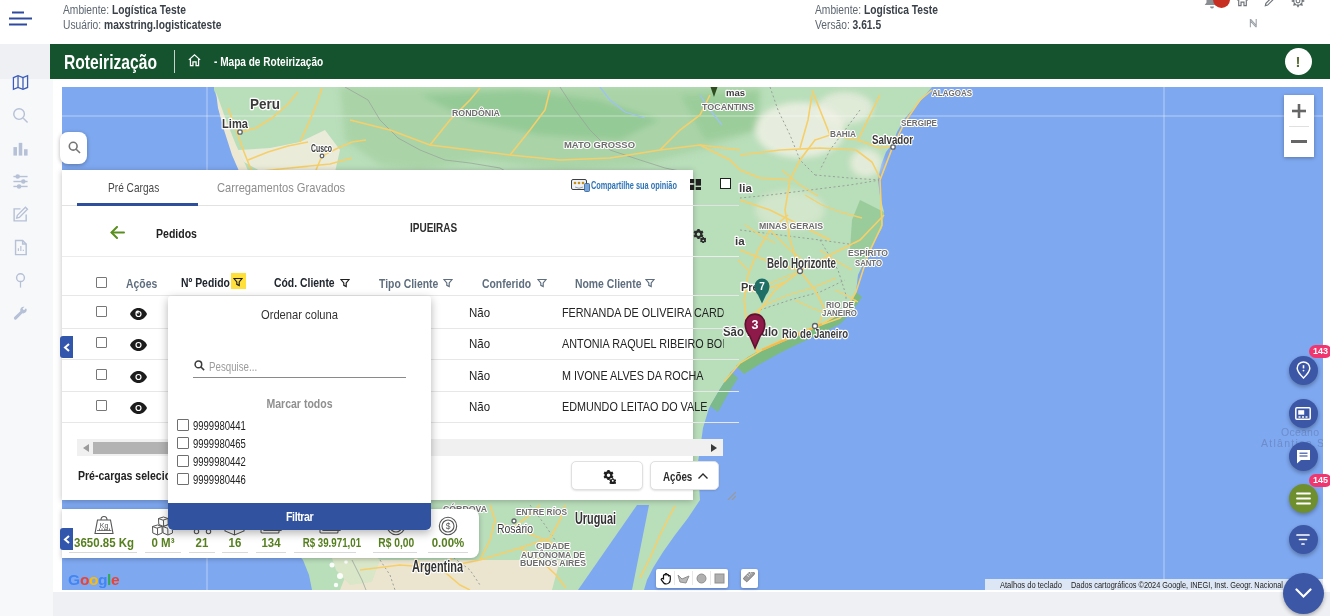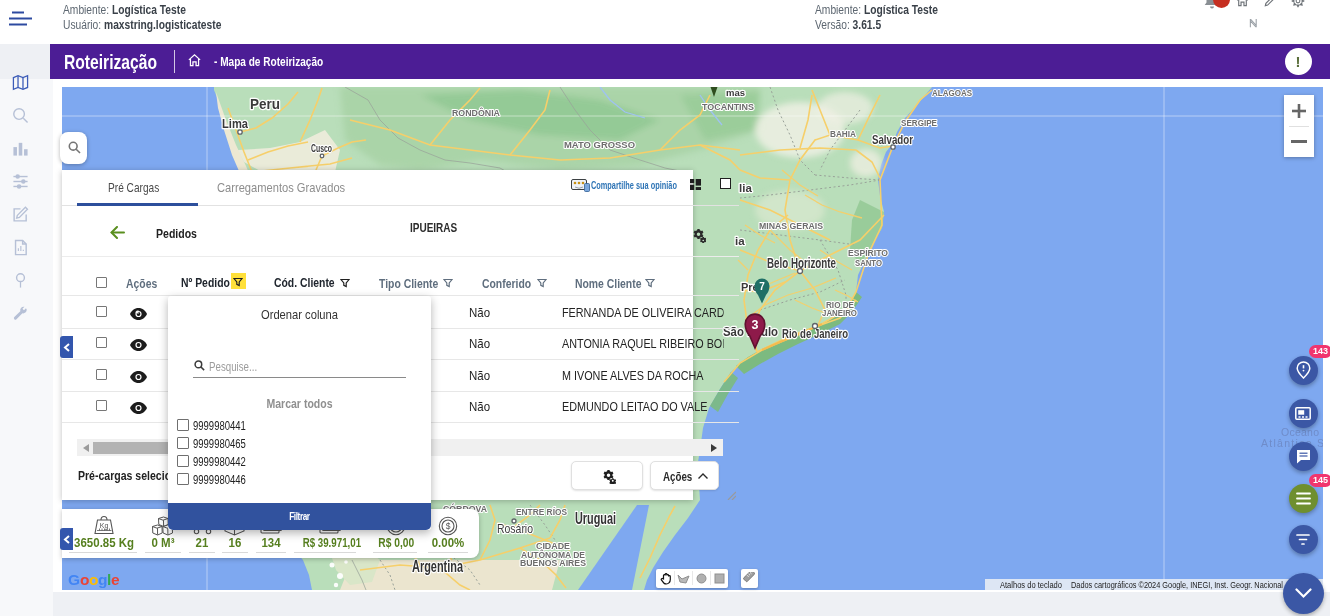--- a/index.html
+++ b/index.html
@@ -6,21 +6,21 @@
   html,body { width:1330px; height:616px; overflow:hidden; }
   body { font-family:"Liberation Sans", sans-serif; background:#eef0f4; position:relative; }
   .abs { position:absolute; }
 
   
   #topbar { position:absolute; left:0; top:0; width:1330px; height:44px; background:#fff; }
   .envlbl { color:#5c6670; font-size:12.5px; transform:scaleX(0.82); transform-origin:0 0; white-space:nowrap; }
   .envlbl b { color:#3a4149; }
 
   
-  #greenbar { position:absolute; left:50px; top:44px; width:1280px; height:35px; background:#4c1d95; color:#fff; }
+  #greenbar { position:absolute; left:50px; top:44px; width:1280px; height:35px; background:#14532d; color:#fff; }
   #greenbar .title { position:absolute; left:14px; top:6px; font-size:21px; font-weight:bold; transform:scaleX(0.745); transform-origin:0 0; white-space:nowrap; }
   #greenbar .vline { position:absolute; left:124px; top:6px; width:1px; height:23px; background:rgba(255,255,255,0.75); }
   #greenbar .crumb { position:absolute; left:164px; top:10px; font-size:13px; font-weight:bold; transform:scaleX(0.775); transform-origin:0 0; white-space:nowrap; }
   #alertcircle { position:absolute; left:1234.5px; top:3.5px; width:27px; height:27px; border-radius:50%; background:#fff; color:#5a6e3a; font-weight:bold; font-size:15px; text-align:center; line-height:27px; }
 
   
   #sidebar { position:absolute; left:0; top:79px; width:53px; height:537px; background:#f7f8fa; }
   .sbicon { position:absolute; left:12px; width:17px; height:17px; }
 
   
@@ -37,21 +37,21 @@
 
   
   .hdr-dark { position:absolute; color:#20262e; font-weight:bold; font-size:13.5px; transform:scaleX(0.77); transform-origin:0 0; white-space:nowrap; }
   .hdr-gray { position:absolute; color:#5f6e7e; font-weight:bold; font-size:13px; transform:scaleX(0.8); transform-origin:0 0; white-space:nowrap; }
   .rowline { position:absolute; left:0; width:677px; border-top:1px solid #e7e7e7; }
   .cbox { position:absolute; width:11px; height:11px; border:1.6px solid #777; border-radius:1px; background:#fff; }
   .celltxt { position:absolute; font-size:13.5px; color:#232323; white-space:nowrap; transform:scaleX(0.8); transform-origin:0 50%; }
 
   
   #dropdown { position:absolute; left:168px; top:296px; width:263px; height:234px; background:#fff; box-shadow:0 3px 10px rgba(0,0,0,0.3); border-radius:3px; z-index:10; }
-  #filtrar { position:absolute; left:0px; top:207px; width:263px; height:27px; background:#31529e; border-radius:0 0 5px 5px; color:#fff; font-weight:bold; font-size:10px; text-align:center; line-height:27px; letter-spacing:-0.5px; }
+  #filtrar { position:absolute; left:0px; top:207px; width:263px; height:27px; background:#31529e; border-radius:0 0 5px 5px; color:#fff; font-weight:bold; font-size:13px; text-align:center; line-height:27px; letter-spacing:-0.5px; }
 
   
   #statsbar { position:absolute; left:62px; top:509px; width:417px; height:49px; background:#fff; border-radius:0 8px 8px 0; box-shadow:0 1px 5px rgba(0,0,0,0.25); z-index:6; }
   .statval { position:absolute; top:26px; font-size:13.5px; font-weight:bold; color:#567f1f; text-align:center; white-space:nowrap; transform:scaleX(0.85); }
   .statline { position:absolute; top:43px; height:1px; background:#d9d9d9; }
 
   
   .fab { position:absolute; width:29px; height:29px; border-radius:50%; background:#3b57a5; box-shadow:0 2px 4px rgba(0,0,0,0.3); z-index:8; }
   .badge { position:absolute; z-index:9; background:#f1356e; color:#fff; font-size:9px; font-weight:bold; border-radius:8px; height:13px; line-height:13px; padding:0 4px; }
 

